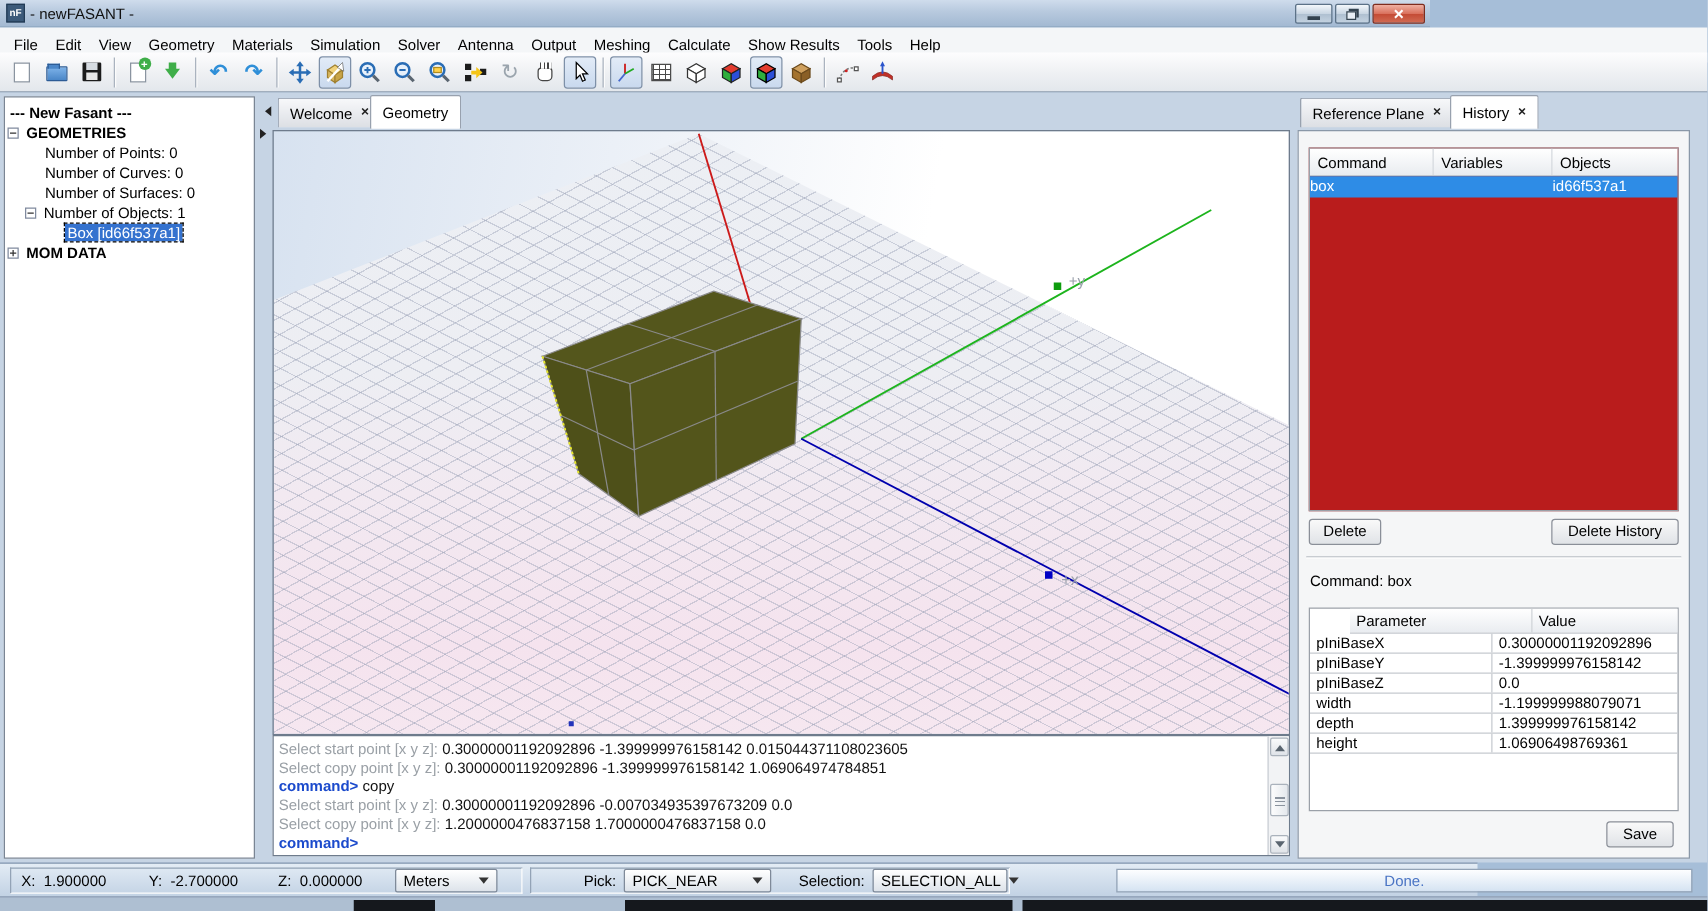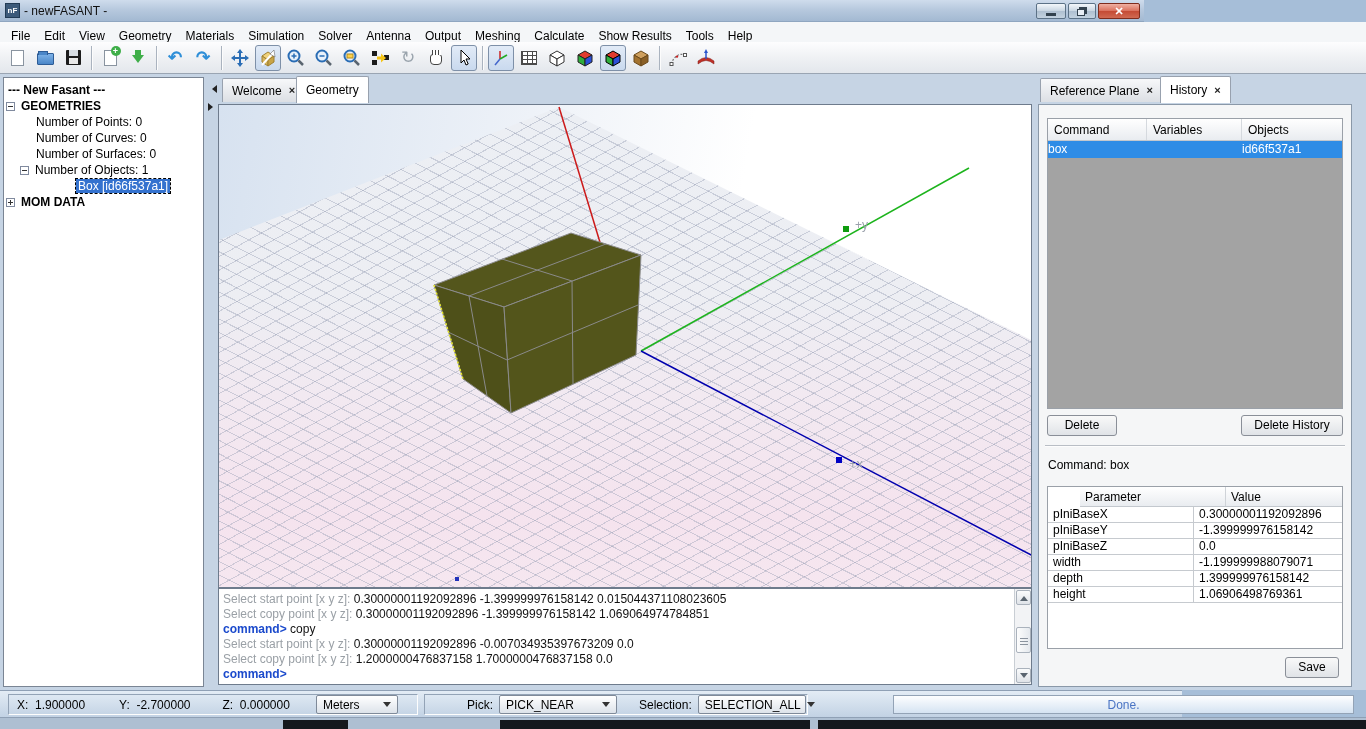--- a/index.html
+++ b/index.html
@@ -57,21 +57,21 @@
   .main { position:absolute; left:0; top:74px; width:1366px; height:616px; background:#c6d4e4; }
 
   
   .tree { position:absolute; left:3px; top:3px; width:201px; height:610px; background:#fff; border:1px solid #7a8594; padding:4px 2px; font-size:12px; overflow:hidden; }
   .trow { display:flex; align-items:center; height:16px; white-space:nowrap; }
   .trow .lbl { padding:0 2px; }
   .bold { font-weight:bold; }
   .exp { width:9px; height:9px; border:1px solid #808a9e; background:#fff; position:relative; margin-right:4px; flex:none; }
   .exp:before { content:""; position:absolute; left:1px; top:3px; width:5px; height:1px; background:#333; }
   .exp.plus:after { content:""; position:absolute; left:3px; top:1px; width:1px; height:5px; background:#333; }
-  .ind1 { margin-left:14px; } .ind2 { margin-left:28px; } .ind3 { margin-left:70px; }
+  .ind1 { margin-left:14px; } .ind2 { margin-left:28px; } .ind3 { margin-left:46px; }
   .tsel { background:#3472cf; color:#fff; outline:1px dashed #000; padding:0 2px; }
 
   
   .vsplit { position:absolute; left:205px; top:3px; width:11px; height:610px; }
   .tri { width:0; height:0; position:absolute; left:3px; }
   .tri.l { border:4px solid transparent; border-right:5px solid #222; top:8px; }
   .tri.r { border:4px solid transparent; border-left:5px solid #222; top:26px; }
 
   
   .tab { position:absolute; height:24px; top:4px; border:1px solid #98a1ae; border-bottom:none; border-radius:2px 2px 0 0;
@@ -101,29 +101,29 @@
   .sbtn { position:absolute; left:1px; width:15px; height:15px; background:linear-gradient(180deg,#fafbfc,#dfe3e8); border:1px solid #aab2bc; border-radius:2px; display:flex; align-items:center; justify-content:center; }
   .sbtn.up { top:1px; } .sbtn.dn { bottom:1px; }
   .sarr-up { width:0;height:0;border:4px solid transparent;border-bottom:5px solid #5a6570; margin-top:-3px; }
   .sarr-dn { width:0;height:0;border:4px solid transparent;border-top:5px solid #5a6570; margin-bottom:-3px; }
   .sthumb { position:absolute; left:1px; top:38px; width:15px; height:26px; background:linear-gradient(90deg,#fdfdfd,#e4e8ed); border:1px solid #aab2bc; border-radius:2px; }
   .sthumb:before { content:""; position:absolute; left:3px; top:8px; width:8px; height:9px;
      background:repeating-linear-gradient(0deg,#8a939e 0 1px,transparent 1px 3px); }
 
   
   .rpanel { position:absolute; left:1038px; top:30px; width:314px; height:583px; background:#f5f6f7; border:1px solid #8a98a8; }
-  .htable { position:absolute; left:8px; top:13px; width:296px; height:291px; background:#a3a3a3; border:1px solid #9aa0a8; font-size:12px; }
+  .htable { position:absolute; left:8px; top:13px; width:296px; height:291px; background:#b91c1c; border:1px solid #9aa0a8; font-size:12px; }
   .hhead { display:flex; height:22px; background:linear-gradient(180deg,#ffffff,#e9ecf0); border-bottom:1px solid #c3c8ce; }
   .hhead .hc { line-height:22px; padding-left:6px; border-right:1px solid #d5d9de; }
   .hc.c1 { width:99px; } .hc.c2 { width:95px; } .hc.c3 { flex:1; border-right:none; }
   .hrow { display:flex; height:17px; background:#2e8ce6; color:#fff; }
   .hrow .hc { line-height:17px; border-right:none; }
   .rbtn { position:absolute; height:21px; border:1px solid #8a8f98; border-radius:3px;
      background:linear-gradient(180deg,#f9f9f9,#e0e3e7); font-size:12px; text-align:center; line-height:19px; }
-  .btn-del { left:8px; top:310px; width:70px; }
+  .btn-del { left:8px; top:310px; width:58px; }
   .btn-delh { right:8px; top:310px; width:102px; }
   .rsep { position:absolute; left:6px; right:6px; top:340px; height:2px; border-top:1px solid #b9bec5; border-bottom:1px solid #fdfdfd; }
   .cmdlabel { position:absolute; left:9px; top:353px; font-size:12px; }
   .ptable { position:absolute; left:8px; top:381px; width:296px; height:163px; background:#fff; border:1px solid #9aa0a8; font-size:12px; }
   .phead { display:flex; height:20px; background:linear-gradient(180deg,#ffffff,#e9ecf0); border-bottom:1px solid #c3c8ce;margin-left:32px; }
   .phead .pc, .prow .pc { padding-left:5px; }
   .pc.p1 { width:146px; border-right:1px solid #cfd3d8; } .pc.p2 { flex:1; }
   .phead .pc { line-height:20px; }
   .prow { display:flex; height:16px; border-bottom:1px solid #c6cacf;justify-content:space-between; }
   .prow .pc { line-height:15px; }

